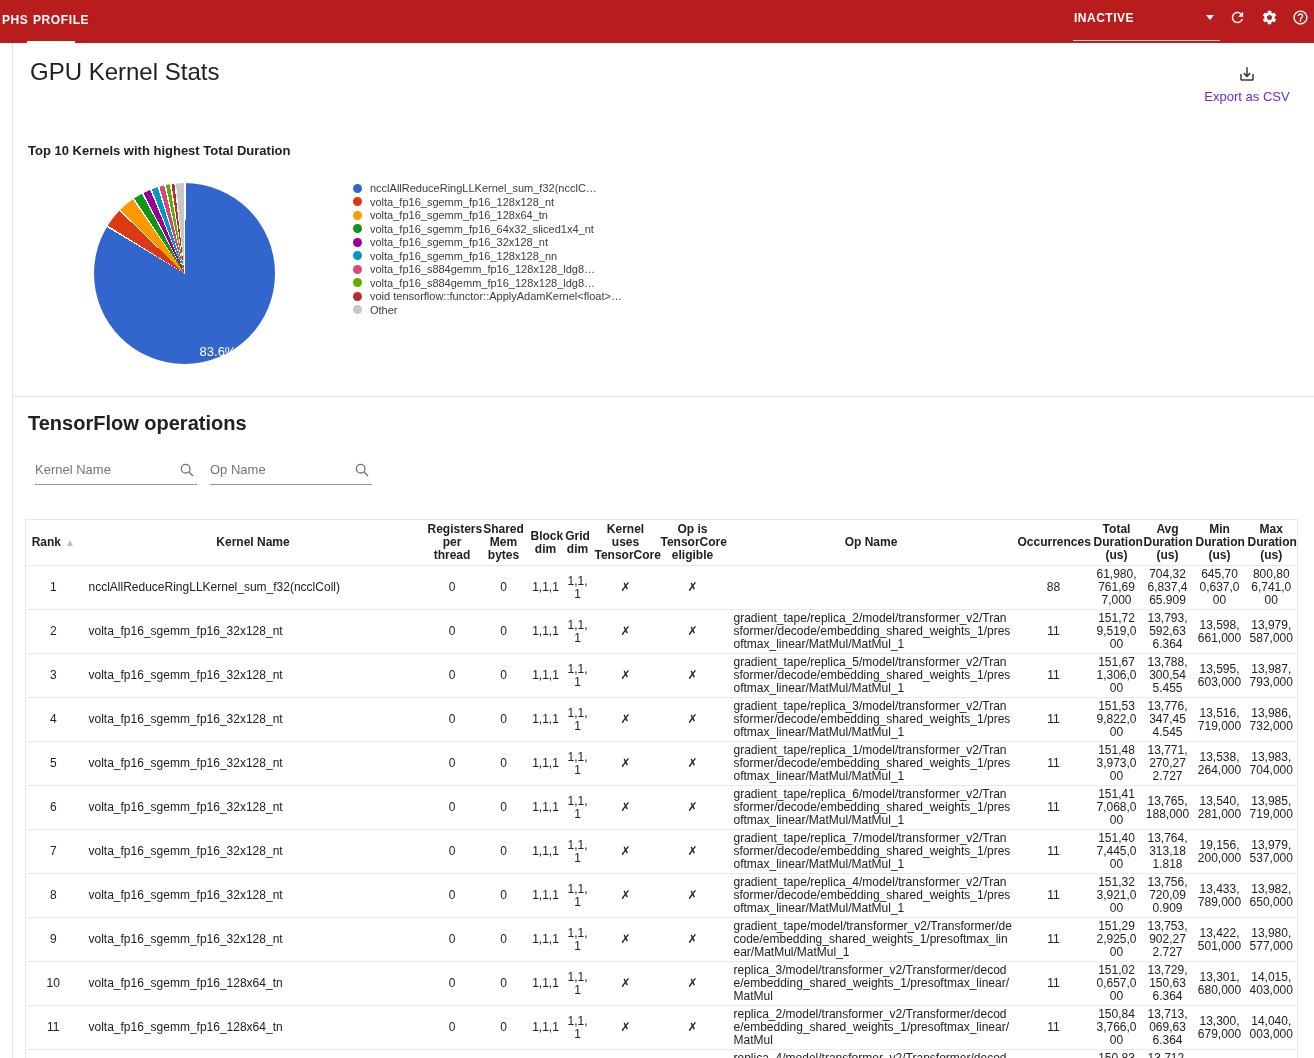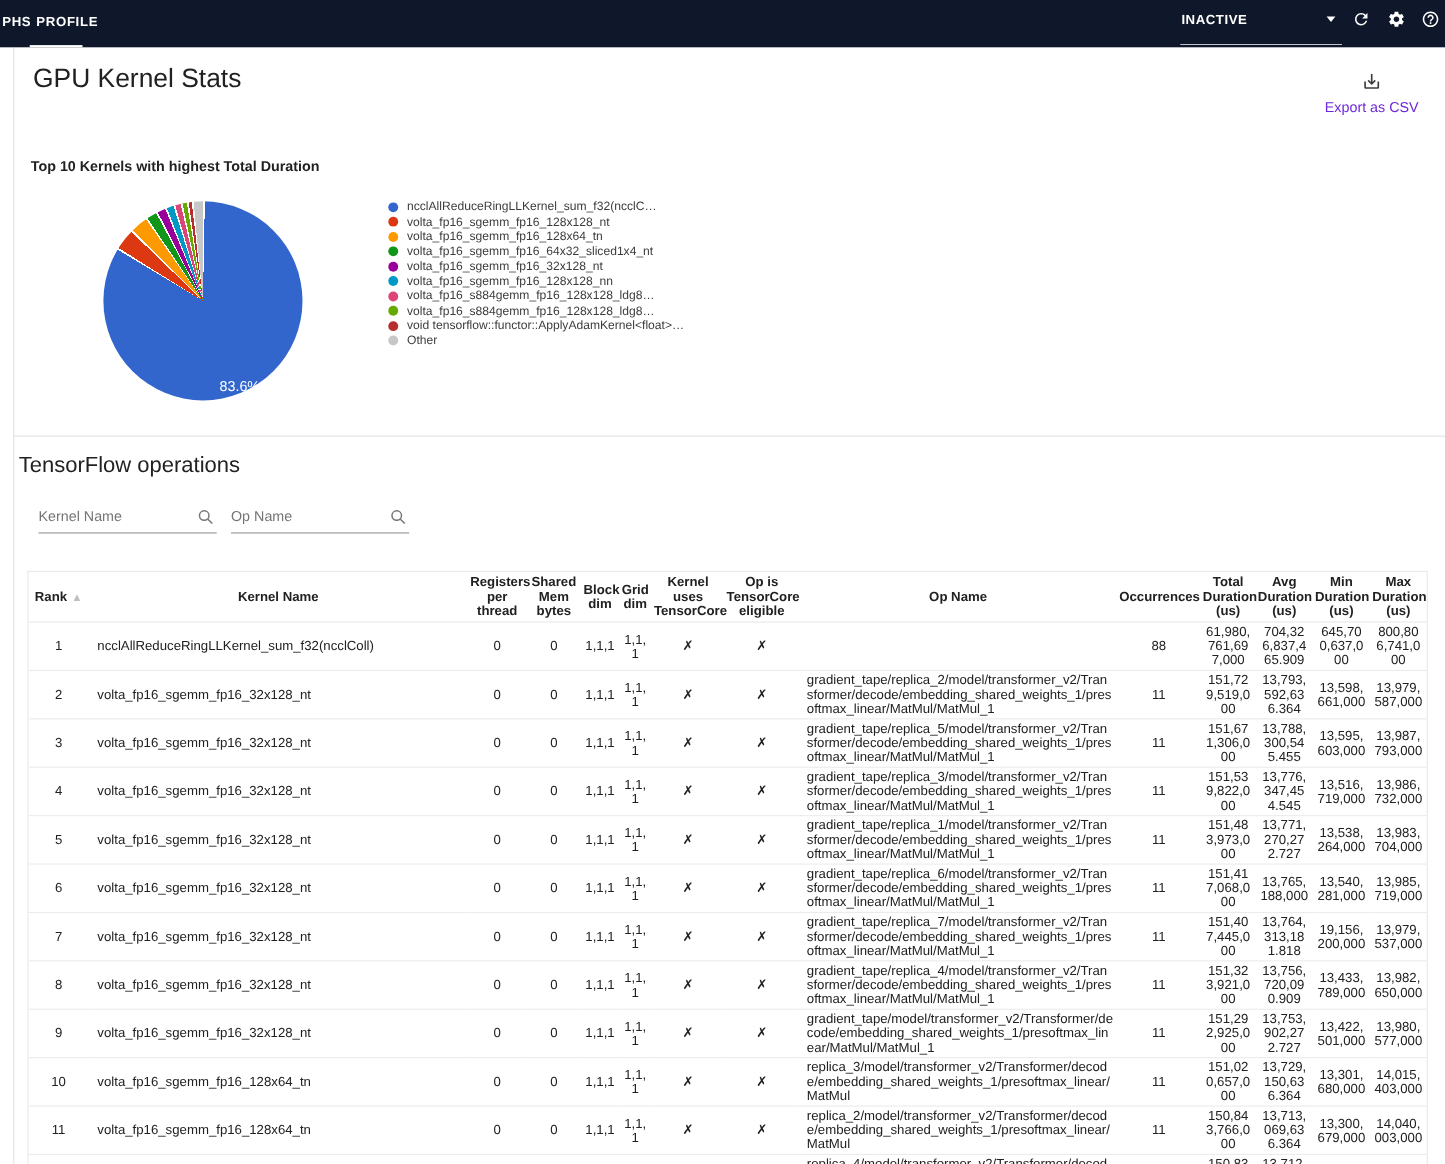--- a/index.html
+++ b/index.html
@@ -1,21 +1,21 @@
 <!DOCTYPE html>
 <html><head>
 <meta charset="utf-8">
 <style>
   * { margin:0; padding:0; box-sizing:border-box; }
   html,body { width:1314px; height:1058px; overflow:hidden; background:#fff;
               font-family:"Liberation Sans", sans-serif; color:#212121; }
 
   
   .topbar { position:absolute; left:0; top:0; width:1314px; height:43px;
-            background:#0f172a; z-index:10; }
+            background:#b91c1c; z-index:10; }
   .tab { position:absolute; top:13px; color:#fff; font-size:12px; font-weight:bold;
          letter-spacing:.6px; cursor:pointer; }
   .tab-graphs { left:2px; }
   .tab-profile { left:33px; }
   .tab-underline { position:absolute; left:27px; bottom:0; width:48px; height:2px; background:#fff; }
   .run-select { position:absolute; left:1073px; top:0; width:147px; height:41px;
                 border-bottom:1px solid rgba(255,255,255,.75); color:#fff; cursor:pointer; }
   .run-select .val { position:absolute; left:1px; top:11px; font-size:12px; font-weight:bold; letter-spacing:.5px; }
   .chevron { position:absolute; right:6px; top:15px; width:0; height:0;
              border-left:4px solid transparent; border-right:4px solid transparent;
@@ -39,21 +39,21 @@
   .pie { position:relative; width:181px; height:181px; border-radius:50%; }
   .pie-label { position:absolute; left:124px; top:168px; transform:translate(-50%,-50%);
                color:#fff; font-size:13px; }
   .legend { margin-left:78px; width:285px; list-style:none; }
   .legend li { display:flex; align-items:flex-start; margin-bottom:2px;
                font-size:11px; line-height:11.5px; color:#3c3c3c; }
   .legend .dot { flex:0 0 9px; width:9px; height:9px; border-radius:50%; margin:0 8px 0 0; margin-top:0.5px; }
 
   .divider { position:absolute; left:13px; top:353px; width:1301px; height:1px; background:#e0e0e0; }
 
-  .tf-title { position:absolute; left:17px; top:369px; font-size:20px; font-weight:400; }
+  .tf-title { position:absolute; left:28px; top:369px; font-size:20px; font-weight:700; }
   .search-row { position:absolute; left:35px; top:412px; display:flex; }
   .search-field { position:relative; width:162px; height:30px; border-bottom:1px solid #949494; margin-right:13px; }
   .search-field input { width:138px; border:none; outline:none; font-size:13px; height:28px;
                         font-family:"Liberation Sans", sans-serif; color:#212121; background:transparent; }
   .search-field input::placeholder { color:#757575; }
   .search-field svg { position:absolute; right:2px; top:7px; width:16px; height:16px;
                       stroke:#757575; fill:none; stroke-width:2; }
 
   
   table { position:absolute; left:25px; top:476px; width:1272px; border-collapse:collapse;

